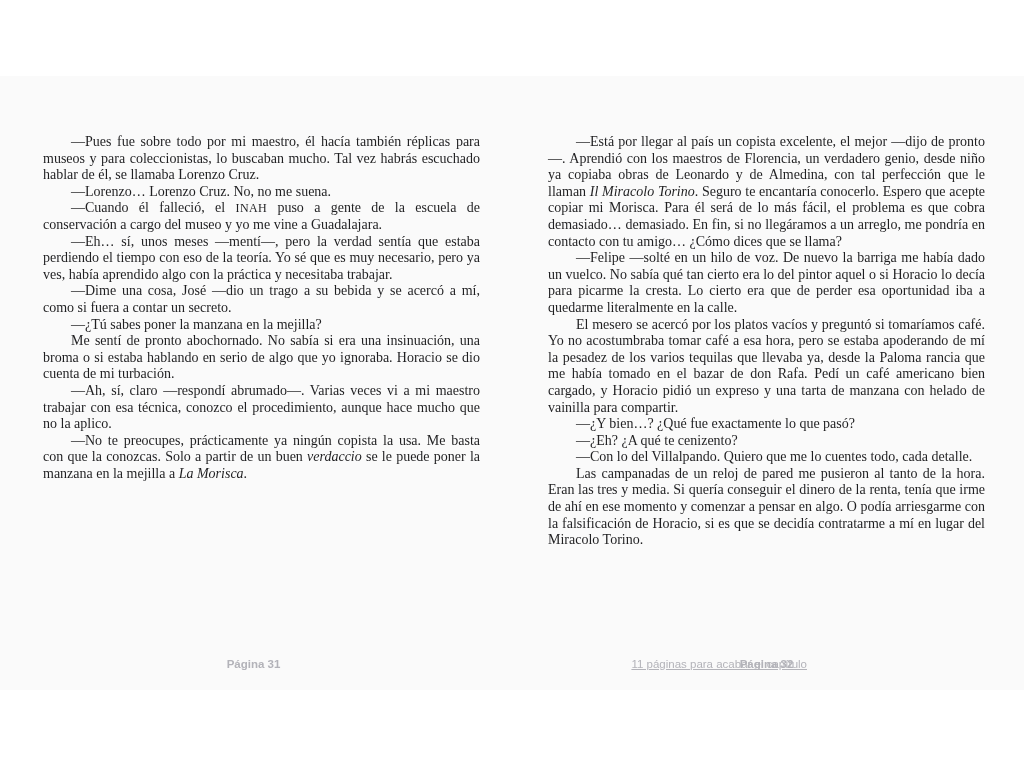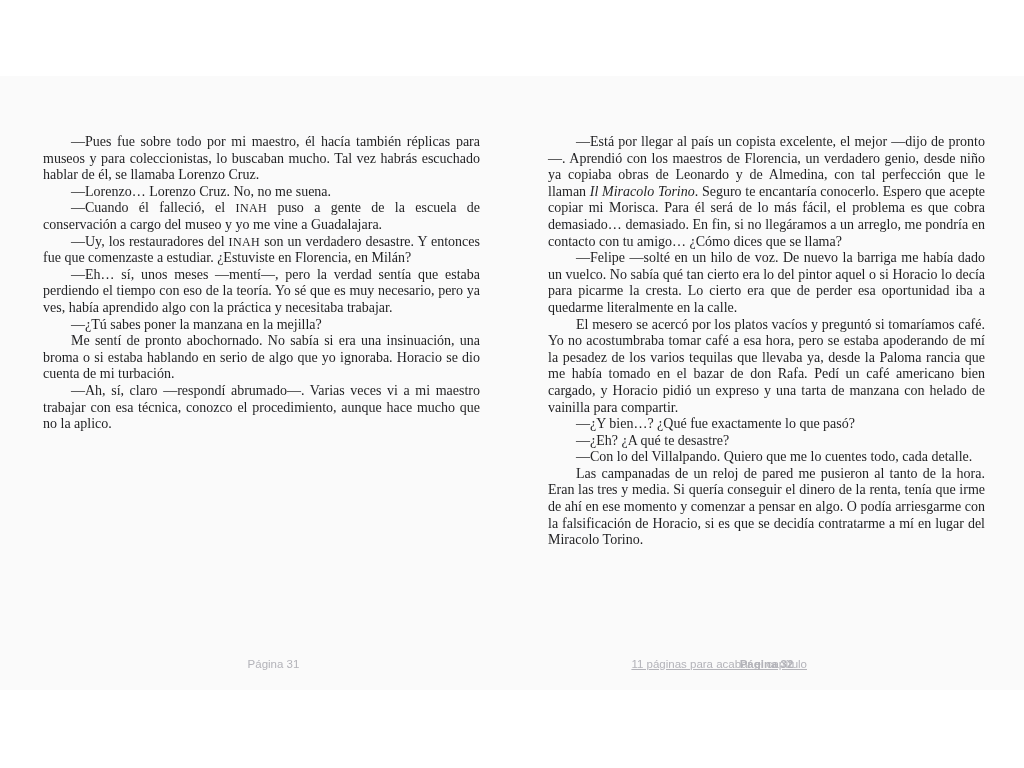--- a/index.html
+++ b/index.html
@@ -43,22 +43,23 @@
     letter-spacing: 0.4px;
   }
   .footer-label {
     position: absolute;
     top: 658px;
     font-family: "Liberation Sans", sans-serif;
     font-size: 11.5px;
     color: #b3b3b9;
   }
   .footer-page-left {
-    left: 55px; width: 437px;
+    left: 35px; width: 437px;
     text-align: center;
+    font-weight: bold;
   }
   .footer-page-right {
     left: 548px; width: 437px;
     text-align: center;
     font-weight: bold;
   }
   .footer-progress {
     right: 25px;
     text-align: center;
     text-decoration: underline;
@@ -68,33 +69,34 @@
 <body>
 
 <div class="viewport">
 
   <div class="reading-band"></div>
 
   <div class="page page-left">
       <p class="para"><span>—Pues fue sobre todo por mi maestro, él hacía también réplicas para museos y para coleccionistas, lo buscaban mucho. Tal vez habrás escuchado hablar de él, se llamaba Lorenzo Cruz.</span></p>
       <p class="para"><span>—Lorenzo… Lorenzo Cruz. No, no me suena.</span></p>
       <p class="para"><span>—Cuando él falleció, el </span><span class="smallcaps">INAH</span><span> puso a gente de la escuela de conservación a cargo del museo y yo me vine a Guadalajara.</span></p>
-      <p class="para"><span>—Uy, los restauradores del </span><span class="smallcaps">INAH</span><span> son un verdadero desastre. Y entonces fue que comenzaste a estudiar. ¿Estuviste en Florencia, en Milán?</span></p>
       <p class="para"><span>—Eh… sí, unos meses —mentí—, pero la verdad sentía que estaba perdiendo el tiempo con eso de la teoría. Yo sé que es muy necesario, pero ya ves, había aprendido algo con la práctica y necesitaba trabajar.</span></p>
+      <p class="para"><span>—Dime una cosa, José —dio un trago a su bebida y se acercó a mí, como si fuera a contar un secreto.</span></p>
       <p class="para"><span>—¿Tú sabes poner la manzana en la mejilla?</span></p>
       <p class="para"><span>Me sentí de pronto abochornado. No sabía si era una insinuación, una broma o si estaba hablando en serio de algo que yo ignoraba. Horacio se dio cuenta de mi turbación.</span></p>
       <p class="para"><span>—Ah, sí, claro —respondí abrumado—. Varias veces vi a mi maestro trabajar con esa técnica, conozco el procedimiento, aunque hace mucho que no la aplico.</span></p>
+      <p class="para"><span>—No te preocupes, prácticamente ya ningún copista la usa. Me basta con que la conozcas. Solo a partir de un buen </span><span class="italic">verdaccio</span><span> se le puede poner la manzana en la mejilla a </span><span class="italic">La Morisca</span><span>.</span></p>
     </div>
 
   <div class="page page-right">
       <p class="para"><span>—Está por llegar al país un copista excelente, el mejor —dijo de pronto—. Aprendió con los maestros de Florencia, un verdadero genio, desde niño ya copiaba obras de Leonardo y de Almedina, con tal perfección que le llaman </span><span class="italic">Il Miracolo Torino</span><span>. Seguro te encantaría conocerlo. Espero que acepte copiar mi Morisca. Para él será de lo más fácil, el problema es que cobra demasiado… demasiado. En fin, si no llegáramos a un arreglo, me pondría en contacto con tu amigo… ¿Cómo dices que se llama?</span></p>
       <p class="para"><span>—Felipe —solté en un hilo de voz. De nuevo la barriga me había dado un vuelco. No sabía qué tan cierto era lo del pintor aquel o si Horacio lo decía para picarme la cresta. Lo cierto era que de perder esa oportunidad iba a quedarme literalmente en la calle.</span></p>
       <p class="para"><span>El mesero se acercó por los platos vacíos y preguntó si tomaríamos café. Yo no acostumbraba tomar café a esa hora, pero se estaba apoderando de mí la pesadez de los varios tequilas que llevaba ya, desde la Paloma rancia que me había tomado en el bazar de don Rafa. Pedí un café americano bien cargado, y Horacio pidió un expreso y una tarta de manzana con helado de vainilla para compartir.</span></p>
       <p class="para"><span>—¿Y bien…? ¿Qué fue exactamente lo que pasó?</span></p>
-      <p class="para"><span>—¿Eh? ¿A qué te desastre?</span></p>
+      <p class="para"><span>—¿Eh? ¿A qué te cenizento?</span></p>
       <p class="para"><span>—Con lo del Villalpando. Quiero que me lo cuentes todo, cada detalle.</span></p>
       <p class="para"><span>Las campanadas de un reloj de pared me pusieron al tanto de la hora. Eran las tres y media. Si quería conseguir el dinero de la renta, tenía que irme de ahí en ese momento y comenzar a pensar en algo. O podía arriesgarme con la falsificación de Horacio, si es que se decidía contratarme a mí en lugar del Miracolo Torino.</span></p>
     </div>
 
   <div class="footer-label footer-page-left">Página 31</div>
 
   <div class="footer-label footer-page-right">Página 32</div>
 
   <div class="footer-label footer-progress">11 páginas para acabar el capítulo</div>
 

